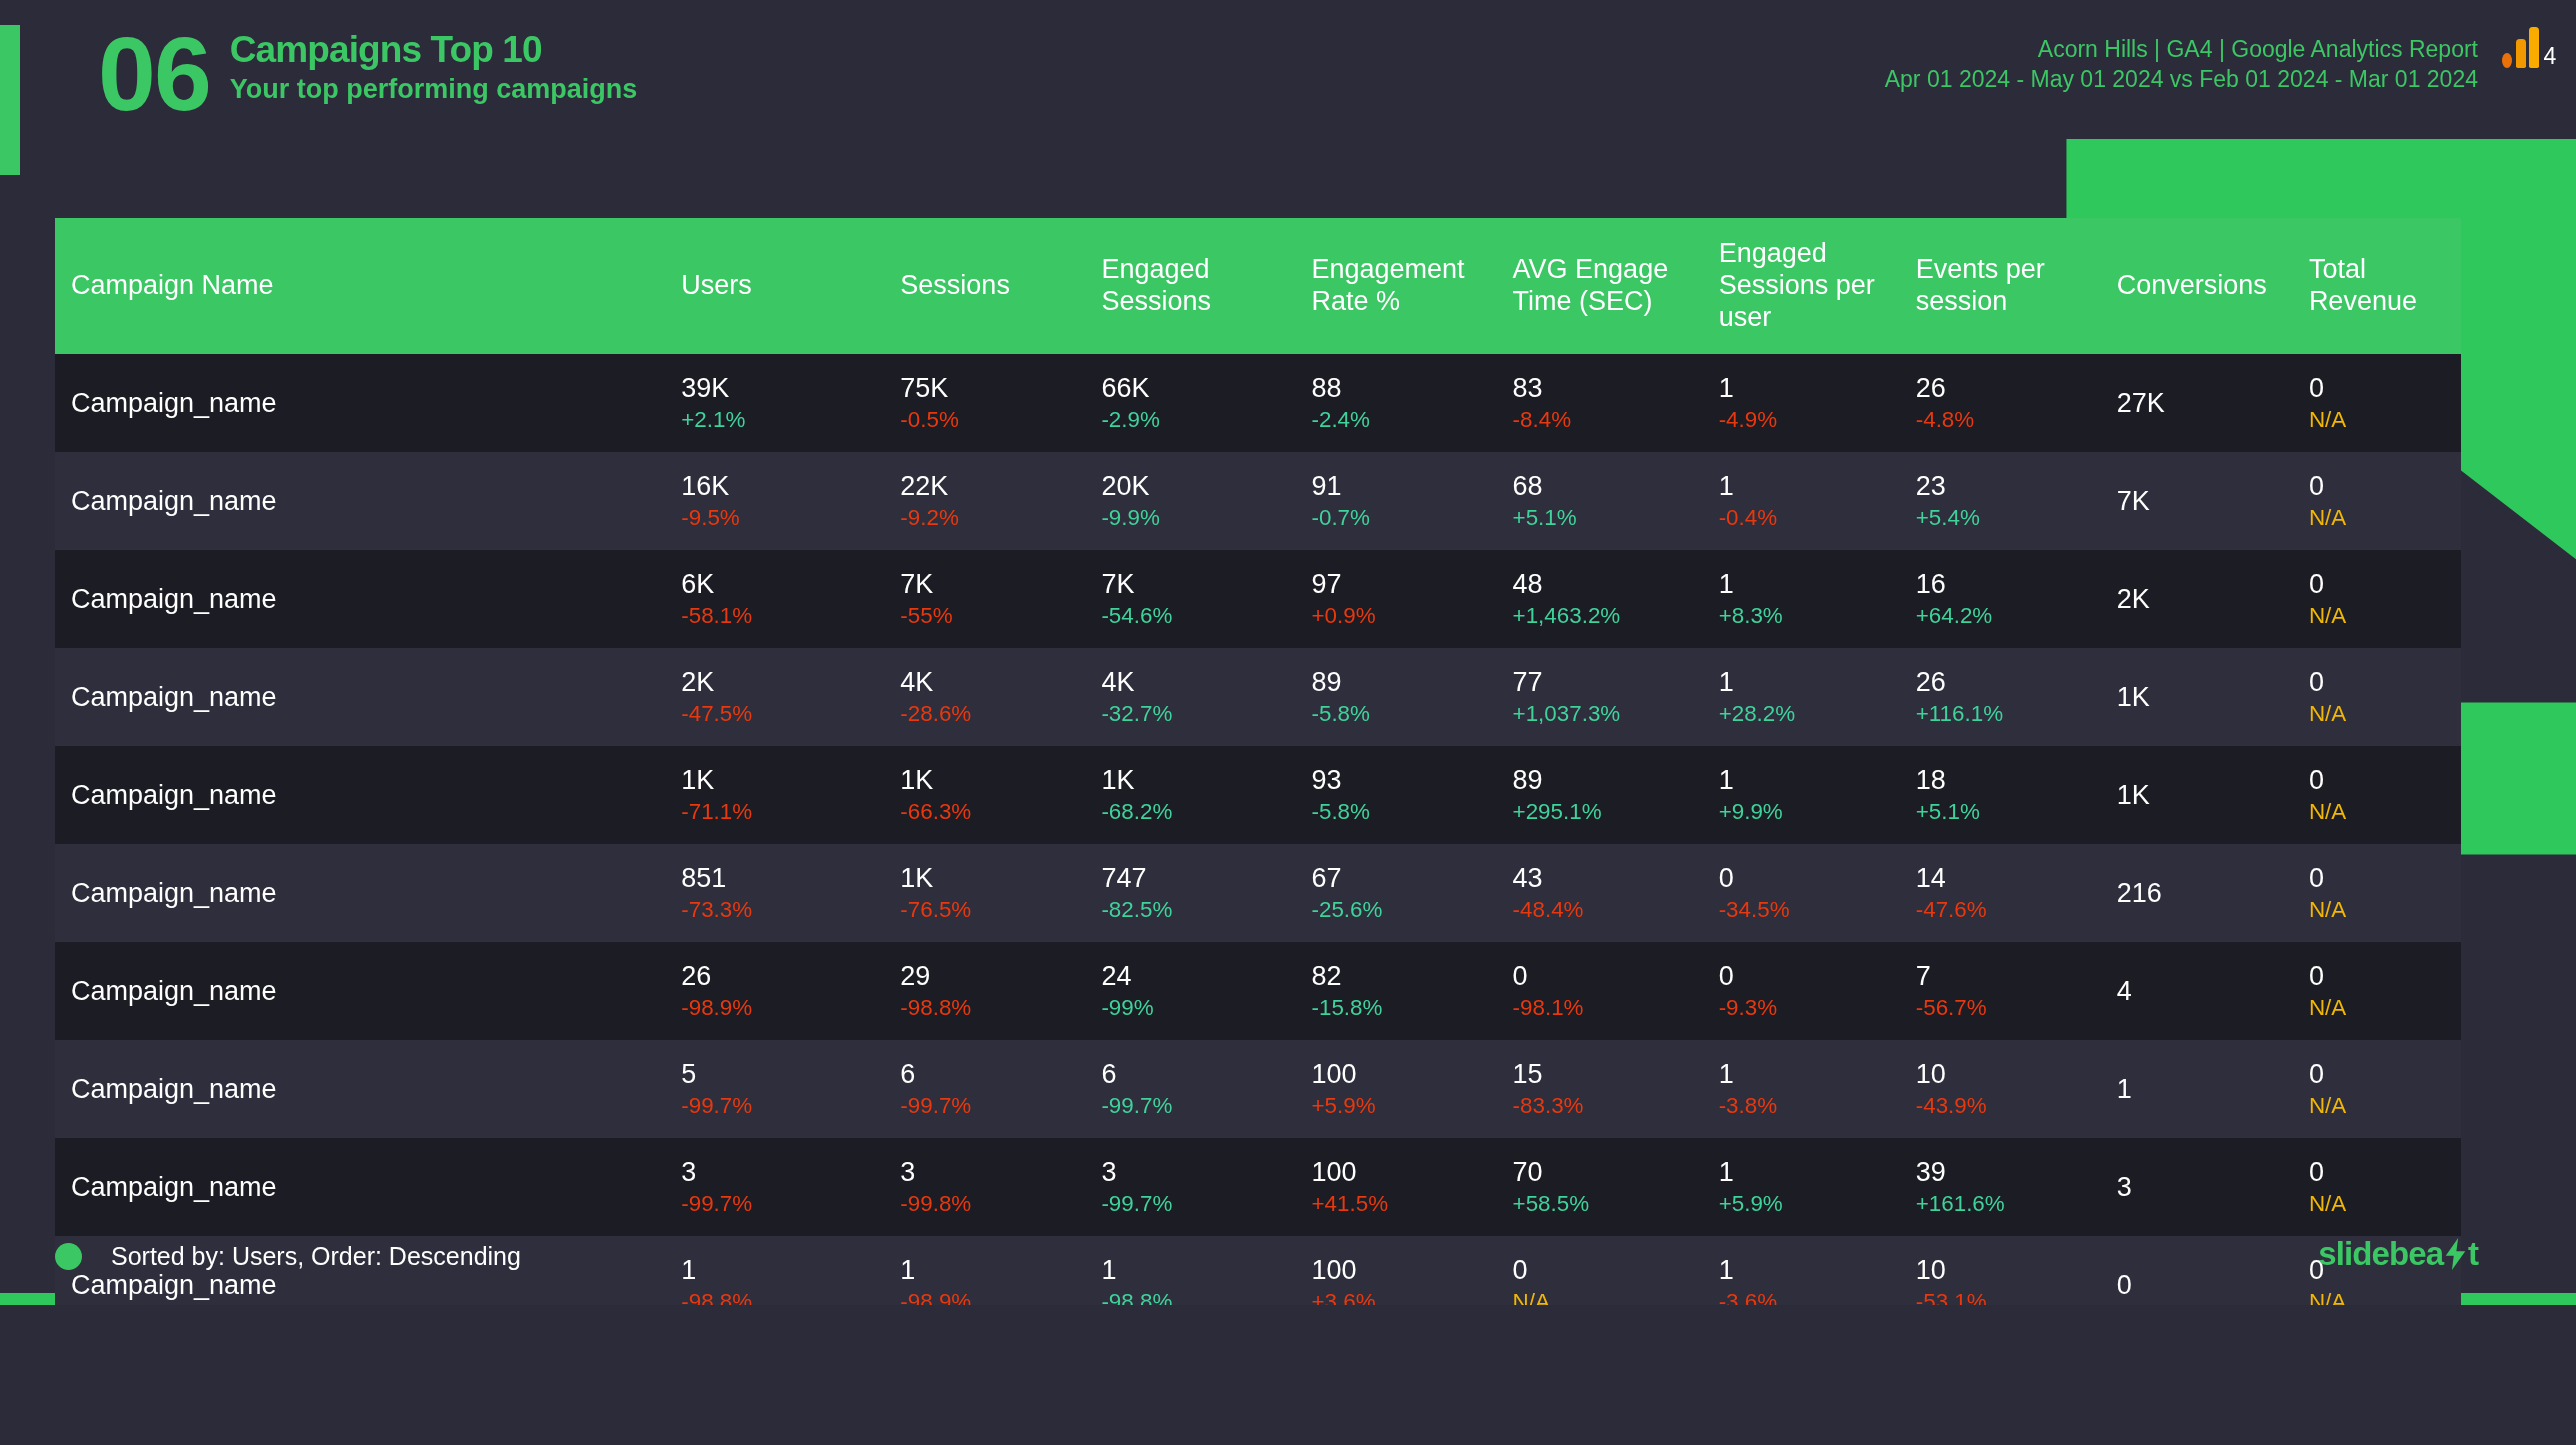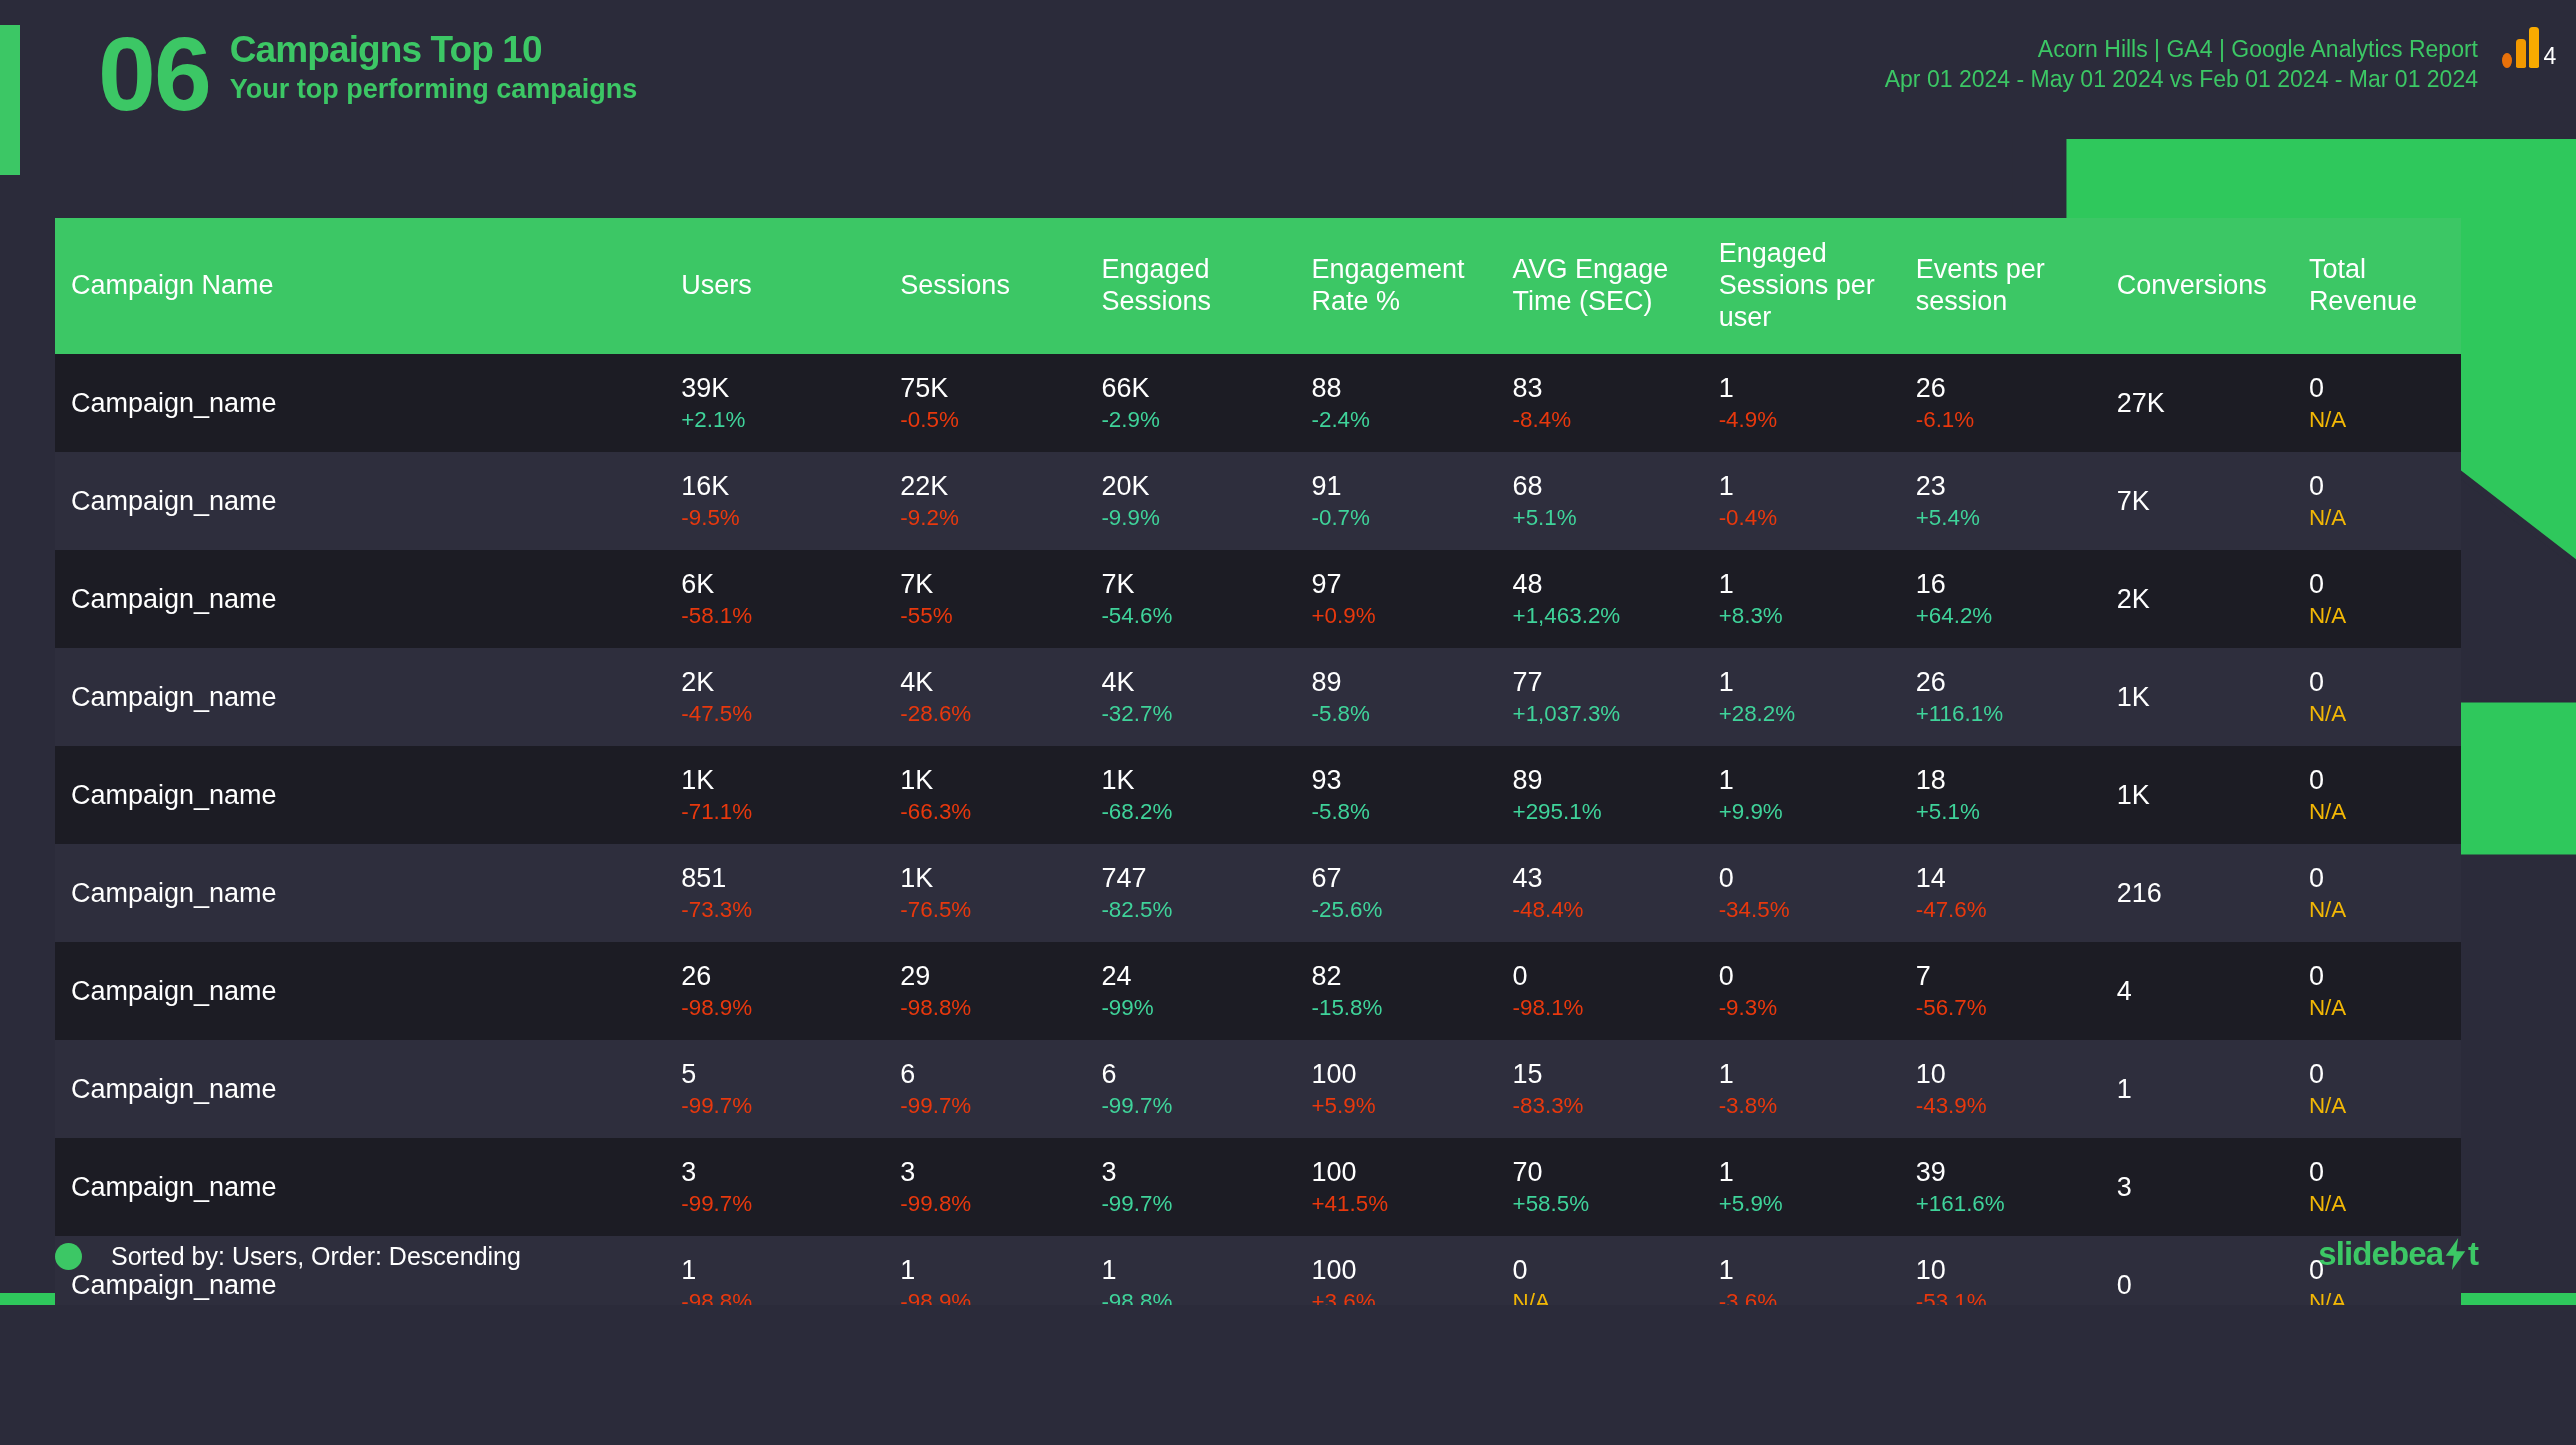--- a/index.html
+++ b/index.html
@@ -228,21 +228,21 @@
             <td>
               <div class="cell-val">83</div>
               <div class="cell-delta d-down">-8.4%</div>
             </td>
             <td>
               <div class="cell-val">1</div>
               <div class="cell-delta d-down">-4.9%</div>
             </td>
             <td>
               <div class="cell-val">26</div>
-              <div class="cell-delta d-down">-6.1%</div>
+              <div class="cell-delta d-down">-4.8%</div>
             </td>
             <td>
               <div class="cell-val">27K</div>
             </td>
             <td>
               <div class="cell-val">0</div>
               <div class="cell-delta d-na">N/A</div>
             </td>
           </tr>
           <tr class="even">

